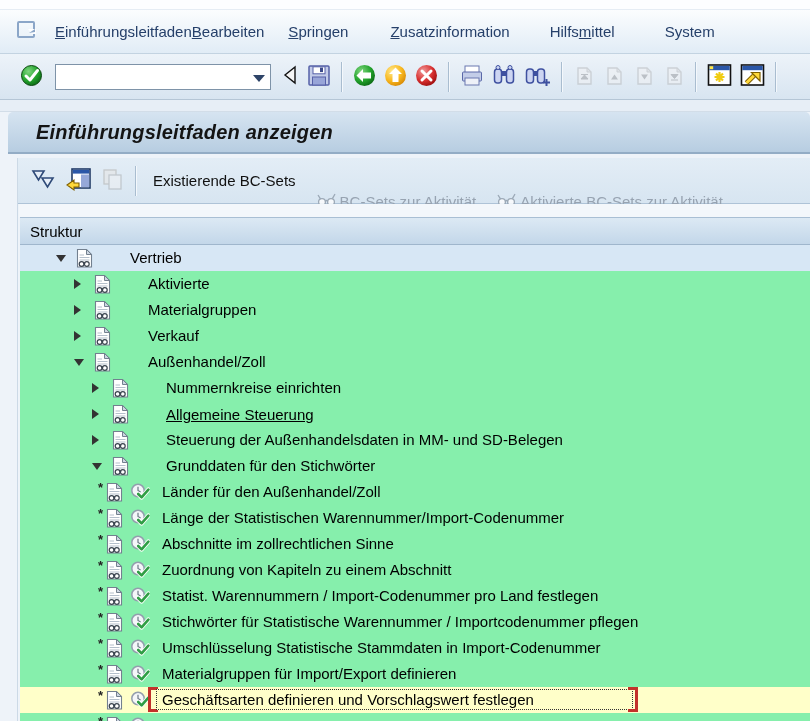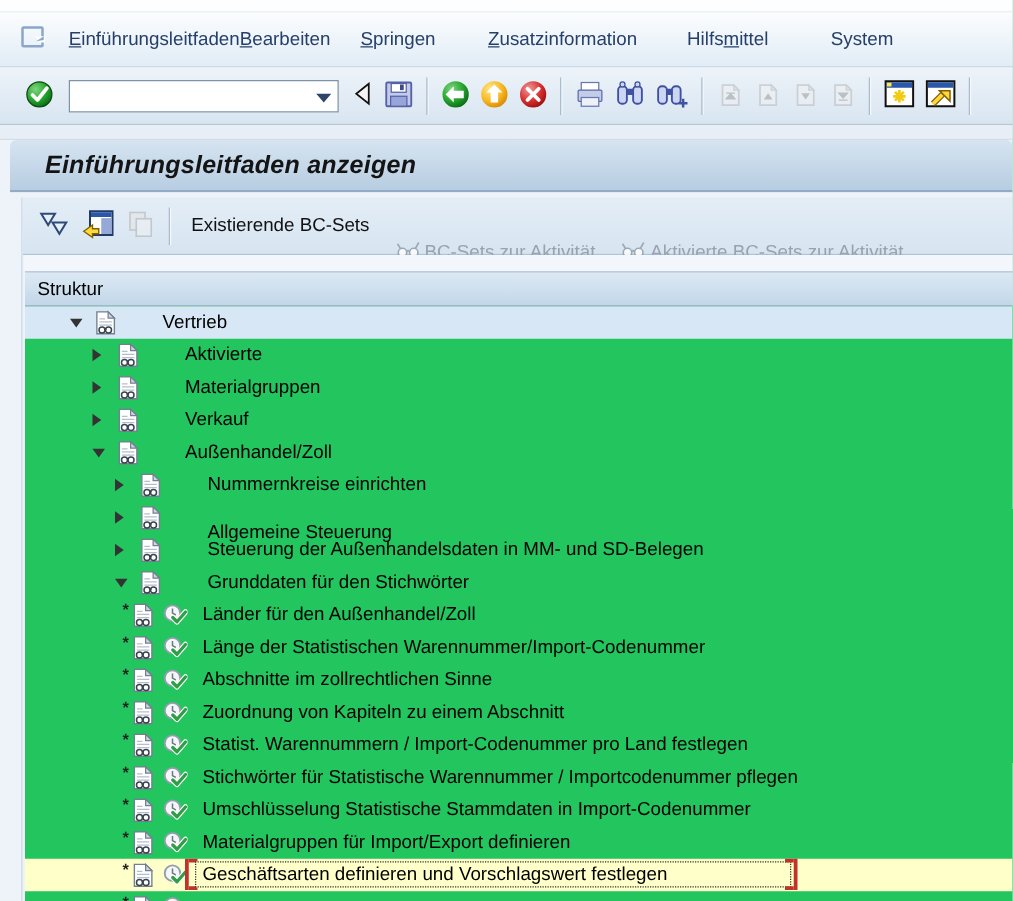--- a/index.html
+++ b/index.html
@@ -49,21 +49,21 @@
   .abtn.disabled{color:#97a3b1;filter:none;margin-top:41px;}
   .abtn.disabled svg{opacity:.8;}
 
   
   #gutter{position:absolute;left:0;top:158px;bottom:0;width:18px;background:#eef3f9;
     border-right:1px solid #ccd9e6;}
   #gap2{top:204px;left:19px;height:13px;background:#f3f7fb;}
   #strukturhdr{top:217px;left:20px;height:28px;display:flex;align-items:center;padding-left:10px;
     background:linear-gradient(#dcE9f4,#c3d7e9);border-top:1px solid #a9bfd4;
     border-bottom:1px solid #9fb6cc;font-size:15px;color:#000;}
-  #tree{position:absolute;top:245px;left:20px;right:0;bottom:0;background:#22c55e;overflow:hidden;}
+  #tree{position:absolute;top:245px;left:20px;right:0;bottom:0;background:#86efac;overflow:hidden;}
 
   
   .tree-row{position:relative;height:26px;width:100%;}
   .row-blue{background:#d7e7f5;}
   .row-selected{background:#ffffc9;}
   .tree-row .lbl{position:absolute;top:0;font-size:15px;line-height:26px;color:#000;white-space:nowrap;}
   .tri{position:absolute;width:0;height:0;}
   .tri-down{border-left:5px solid transparent;border-right:5px solid transparent;border-top:7px solid #333;}
   .tri-right{border-top:5px solid transparent;border-bottom:5px solid transparent;border-left:7px solid #333;}
   .ic{position:absolute;width:18px;height:20px;}
@@ -391,21 +391,21 @@
         <span class="ic" style="position: absolute; left: 92px; top: 3px;">
   <svg width="18" height="21" viewBox="0 0 18 21">
     <path d="M1.5 1.5 H10.5 L15.5 6.5 V19 H1.5 Z" fill="#fff" stroke="#73808f" stroke-width="1.1"></path>
     <path d="M10.5 1.5 L15.5 6.5 H10.5 Z" fill="#cdd6e2" stroke="#73808f" stroke-width="1"></path>
     <path d="M3.5 7 H8 M3.5 9.5 H13.5 M3.5 12 H13.5" stroke="#b4bfcb" stroke-width="1"></path>
     <circle cx="5.6" cy="16" r="2.4" fill="#fff" stroke="#39434e" stroke-width="1.2"></circle>
     <circle cx="10.8" cy="16" r="2.4" fill="#fff" stroke="#39434e" stroke-width="1.2"></circle>
     <rect x="7.4" y="14.6" width="1.8" height="1.4" fill="#39434e"></rect>
   </svg>
 </span>
-        <span class="lbl" style="position: absolute; left: 146px; top: 12px;">Allgemeine Steuerung</span>
+        <span class="lbl" style="position: absolute; left: 146px; top: 1px; text-decoration: underline;">Allgemeine Steuerung</span>
       </div>
       <div class="tree-row">
         <span class="tri tri-right" style="position: absolute; left: 72px; top: 8px;"></span>
         <span class="ic" style="position: absolute; left: 92px; top: 3px;">
   <svg width="18" height="21" viewBox="0 0 18 21">
     <path d="M1.5 1.5 H10.5 L15.5 6.5 V19 H1.5 Z" fill="#fff" stroke="#73808f" stroke-width="1.1"></path>
     <path d="M10.5 1.5 L15.5 6.5 H10.5 Z" fill="#cdd6e2" stroke="#73808f" stroke-width="1"></path>
     <path d="M3.5 7 H8 M3.5 9.5 H13.5 M3.5 12 H13.5" stroke="#b4bfcb" stroke-width="1"></path>
     <circle cx="5.6" cy="16" r="2.4" fill="#fff" stroke="#39434e" stroke-width="1.2"></circle>
     <circle cx="10.8" cy="16" r="2.4" fill="#fff" stroke="#39434e" stroke-width="1.2"></circle>

